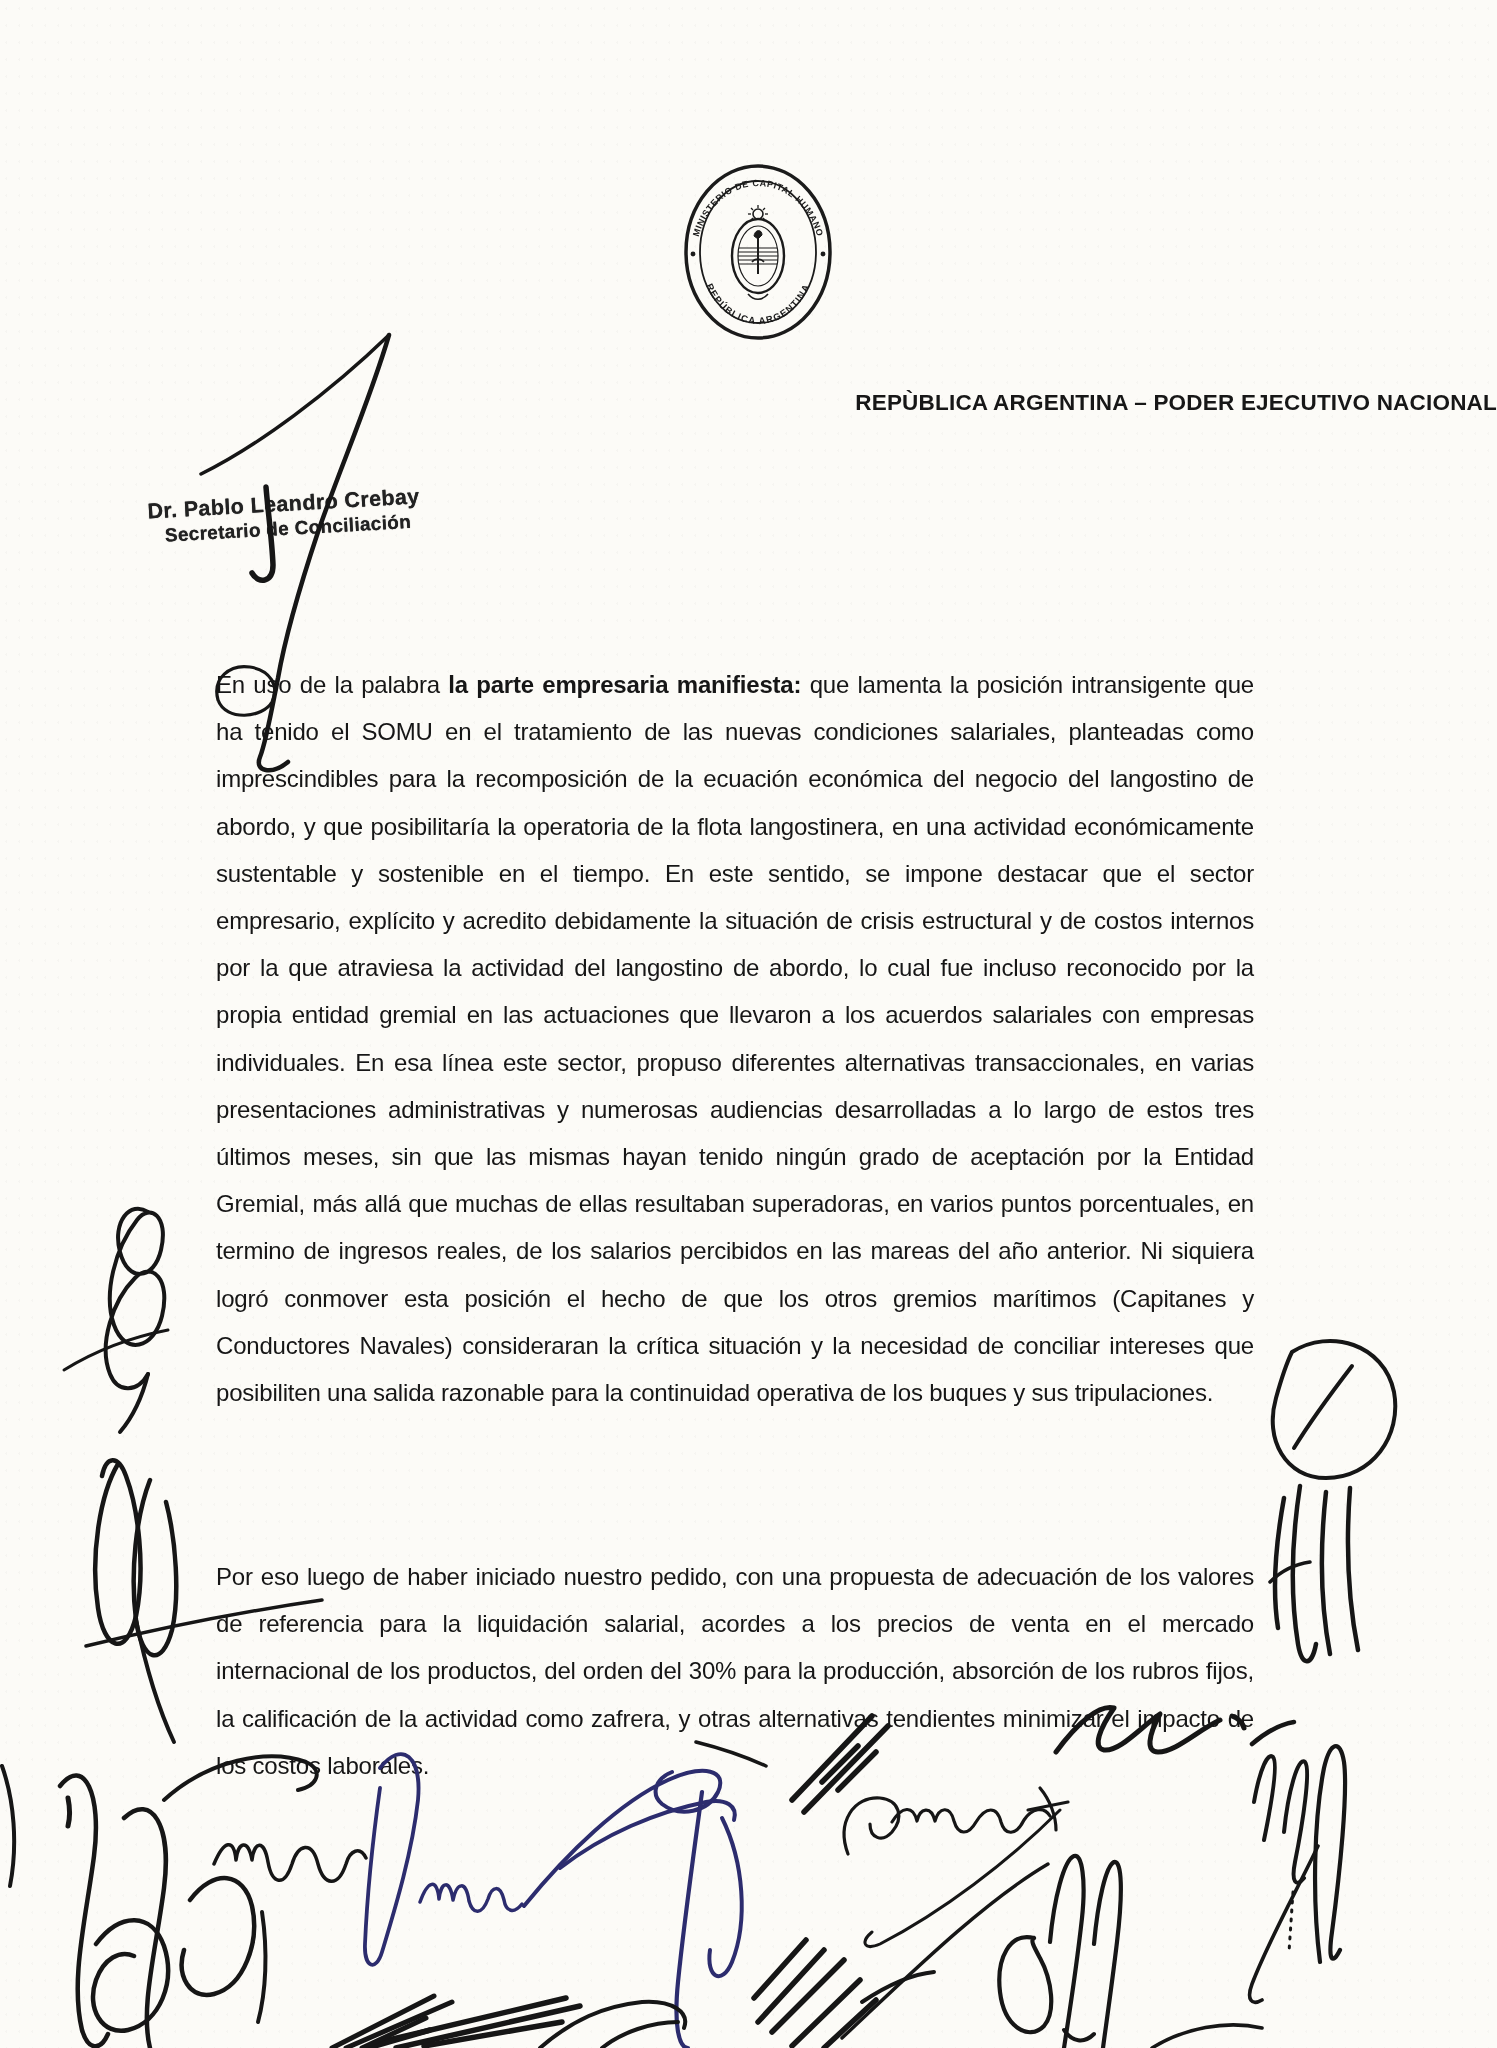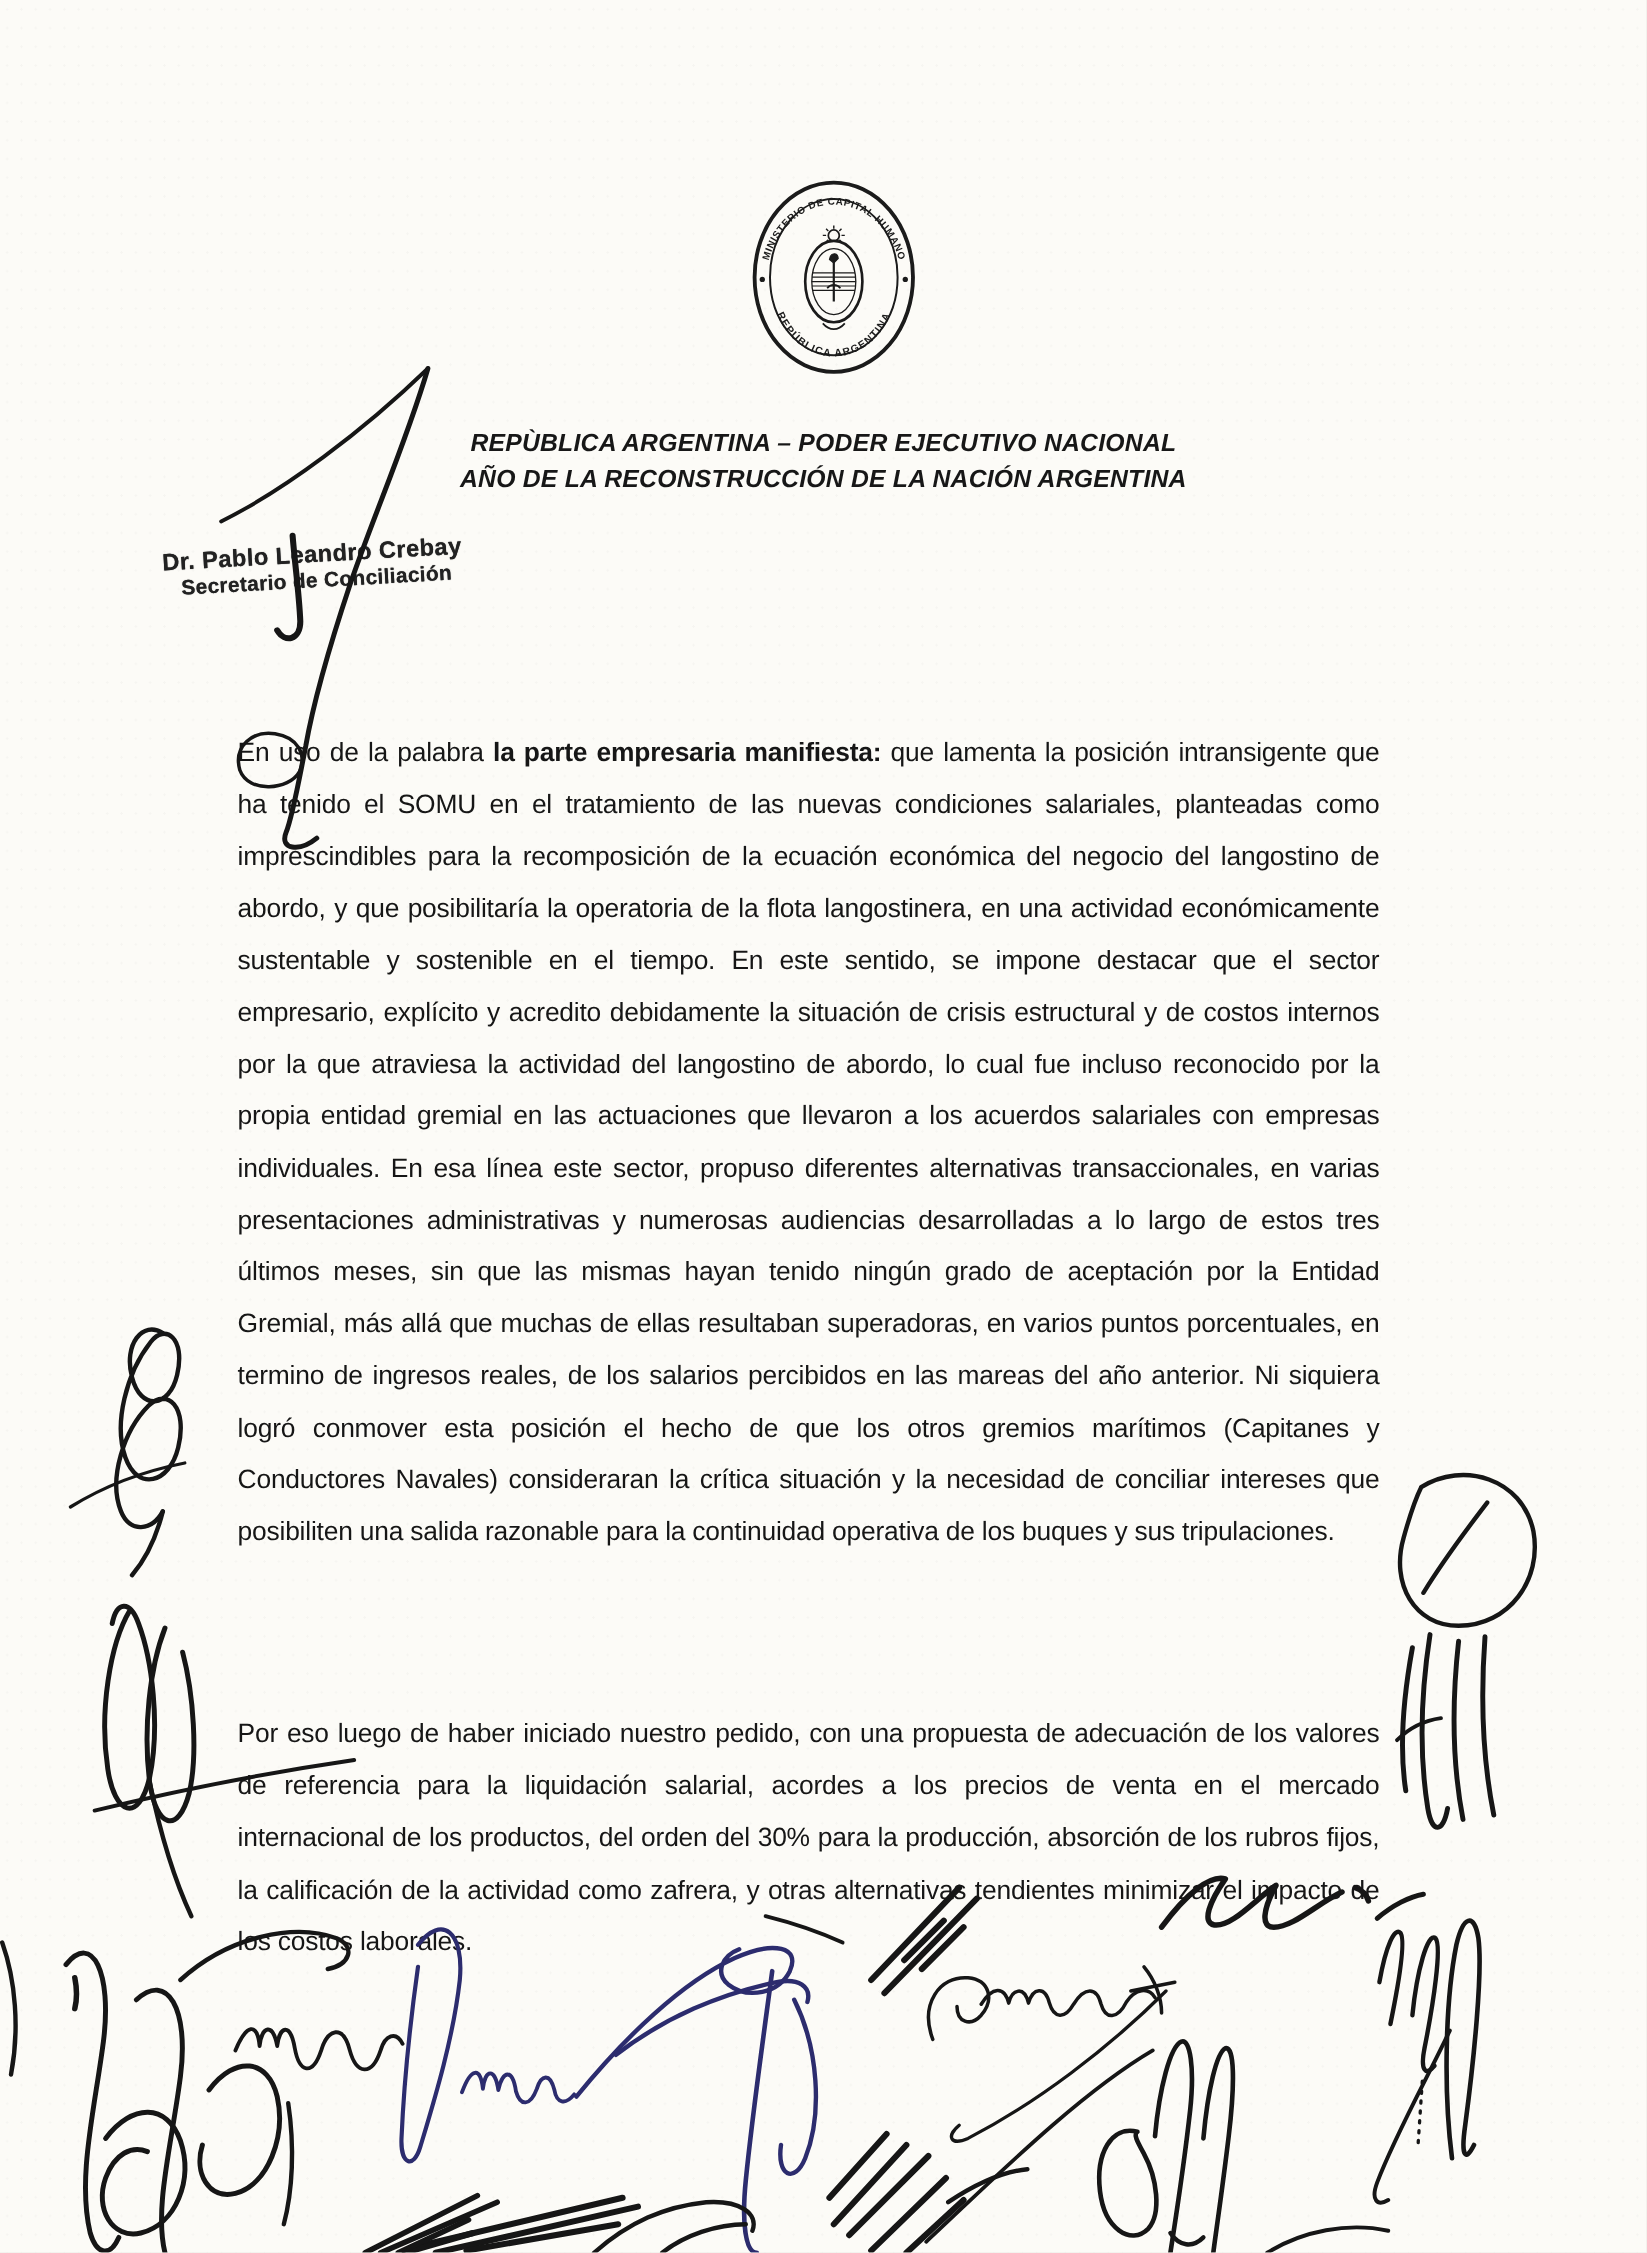--- a/index.html
+++ b/index.html
@@ -11,22 +11,22 @@
     overflow:hidden;
     font-family:"Liberation Sans", sans-serif;
     color:#1c1c1c;
   }
   .seal{position:absolute; left:682px; top:162px; width:152px; height:180px;}
   .seal-text{font-family:"Liberation Sans", sans-serif; font-weight:700; fill:#1b1b1b;}
   .seal-top{font-size:9px; letter-spacing:0.6px;}
   .seal-bot{font-size:9.5px; letter-spacing:1.2px;}
   .header{
     position:absolute; top:386px; left:0; width:100%;
-    text-align:center; font-weight:700; font-size:22.5px; line-height:33px;
-    letter-spacing:0.2px; color:#171717;font-style:italic;
+    text-align:right; font-weight:700; font-size:22.5px; line-height:33px;
+    letter-spacing:0.2px; color:#171717;
   }
   .stamp{
     position:absolute; left:148px; top:492px; transform:rotate(-3.2deg);
     font-weight:700; color:#222; text-shadow:0 0 0.7px #222;
   }
   .stamp-name{font-size:21.5px; letter-spacing:0.4px;}
   .stamp-title{font-size:19px; margin-left:16px; margin-top:1px; letter-spacing:0.3px;}
   .body-p{
     position:absolute; left:216px; width:1038px; margin:0;
     text-align:justify; font-size:24px; line-height:47.2px;
@@ -79,21 +79,20 @@
         <line x1="86" y1="52" x2="83" y2="52"></line>
         <line x1="69" y1="58" x2="71" y2="56"></line>
         <line x1="83" y1="58" x2="81" y2="56"></line>
       </g>
       <path d="M 66,132 C 72,139 80,139 86,132" stroke-width="1.6"></path>
     </g>
   </svg>
 
   <div class="header">
     <div>REPÙBLICA ARGENTINA – PODER EJECUTIVO NACIONAL</div>
-    <div>AÑO DE LA RECONSTRUCCIÓN DE LA NACIÓN ARGENTINA</div>
   </div>
 
   <div class="stamp">
     <div class="stamp-name">Dr. Pablo Leandro Crebay</div>
     <div class="stamp-title">Secretario de Conciliación</div>
   </div>
 
   <p class="body-p" id="p1"><span>En uso de la palabra </span><strong>la parte empresaria manifiesta:</strong><span> que lamenta la posición intransigente que ha tenido el SOMU en el tratamiento de las nuevas condiciones salariales, planteadas como imprescindibles para la recomposición de la ecuación económica del negocio del langostino de abordo, y que posibilitaría la operatoria de la flota langostinera, en una actividad económicamente sustentable y sostenible en el tiempo.  En este sentido, se impone destacar que el sector empresario, explícito y acredito debidamente la situación de crisis estructural y de costos internos por la que atraviesa la actividad del langostino de abordo, lo cual fue incluso reconocido por la propia entidad gremial en las actuaciones que llevaron a los acuerdos salariales con empresas individuales.  En esa línea este sector, propuso diferentes alternativas transaccionales, en varias presentaciones administrativas y numerosas audiencias desarrolladas a lo largo de estos tres últimos meses, sin que las mismas hayan tenido ningún grado de aceptación por la Entidad Gremial, más allá que muchas de ellas resultaban superadoras, en varios puntos porcentuales, en termino de ingresos reales, de los salarios percibidos en las mareas del año anterior. Ni siquiera logró conmover esta posición el hecho de que los otros gremios marítimos (Capitanes y Conductores Navales) consideraran la crítica situación y la necesidad de conciliar intereses que posibiliten una salida razonable para la continuidad operativa de los buques y sus tripulaciones.</span></p>
 
   <p class="body-p" id="p2">Por eso luego de haber iniciado nuestro pedido, con una propuesta de adecuación de los valores de referencia para la liquidación salarial, acordes a los precios de venta en el mercado internacional de los productos, del orden del 30% para la producción, absorción de los rubros fijos, la calificación de la actividad como zafrera, y otras alternativas tendientes minimizar el impacto de los costos laborales.</p>

